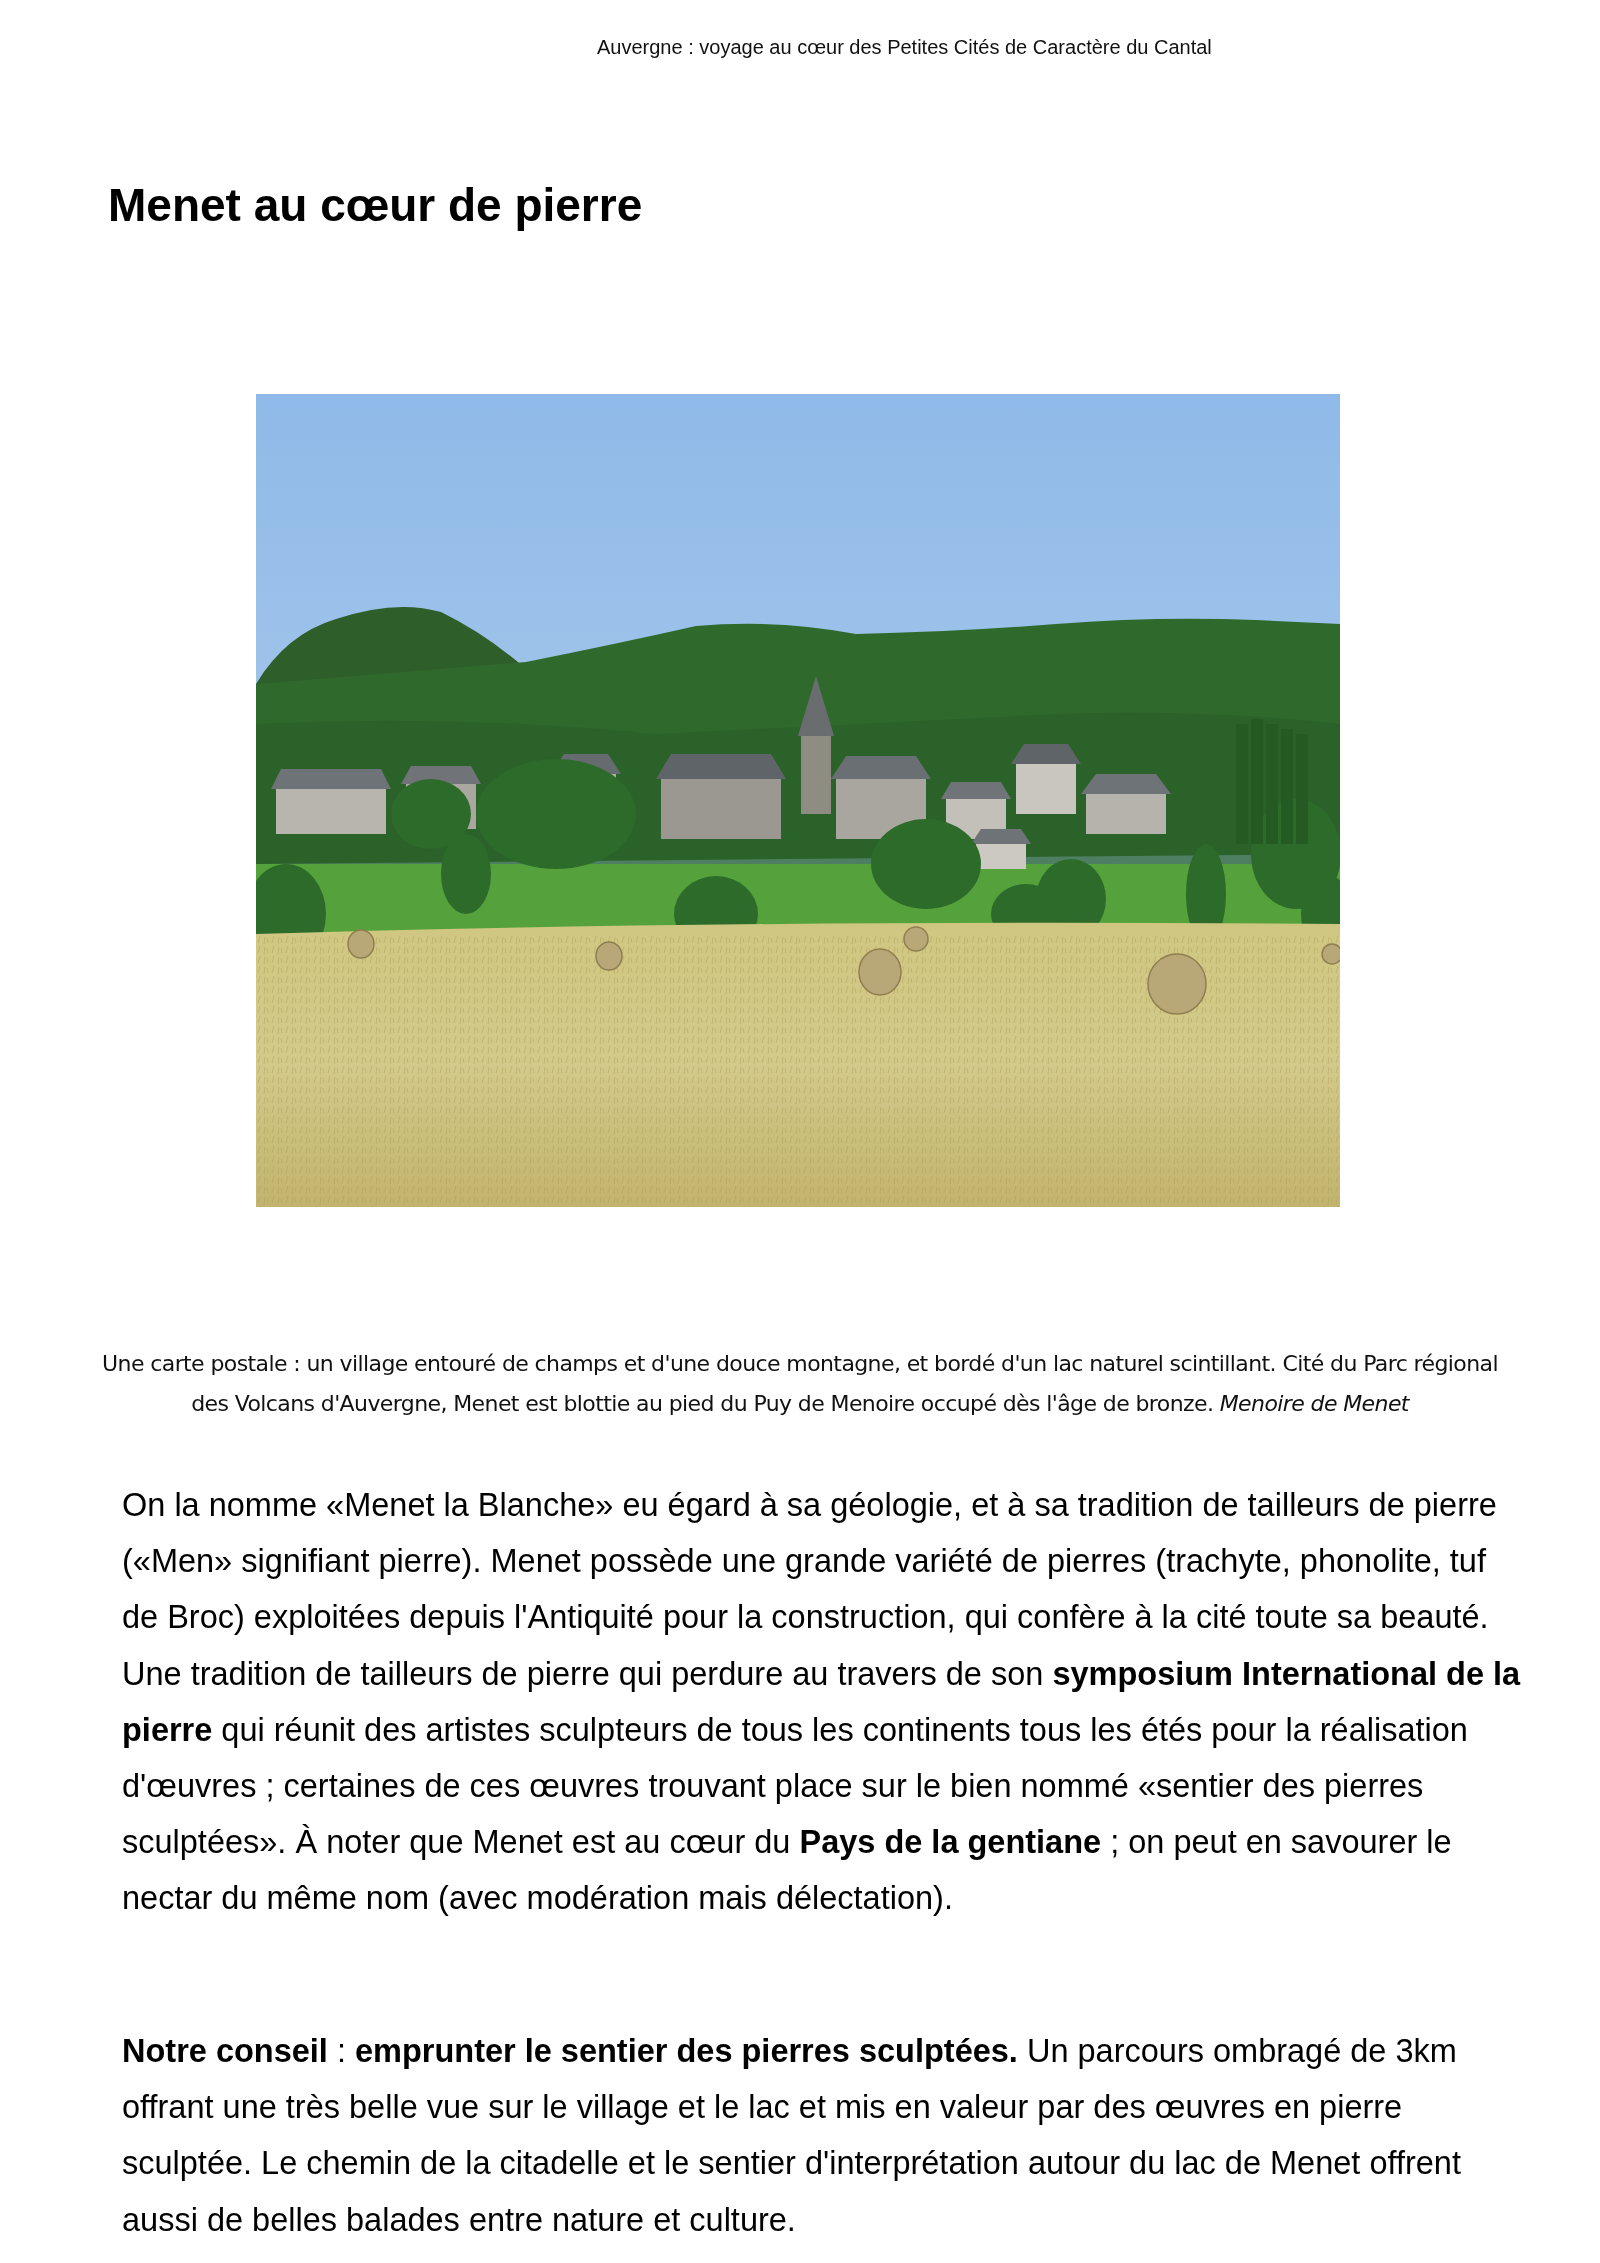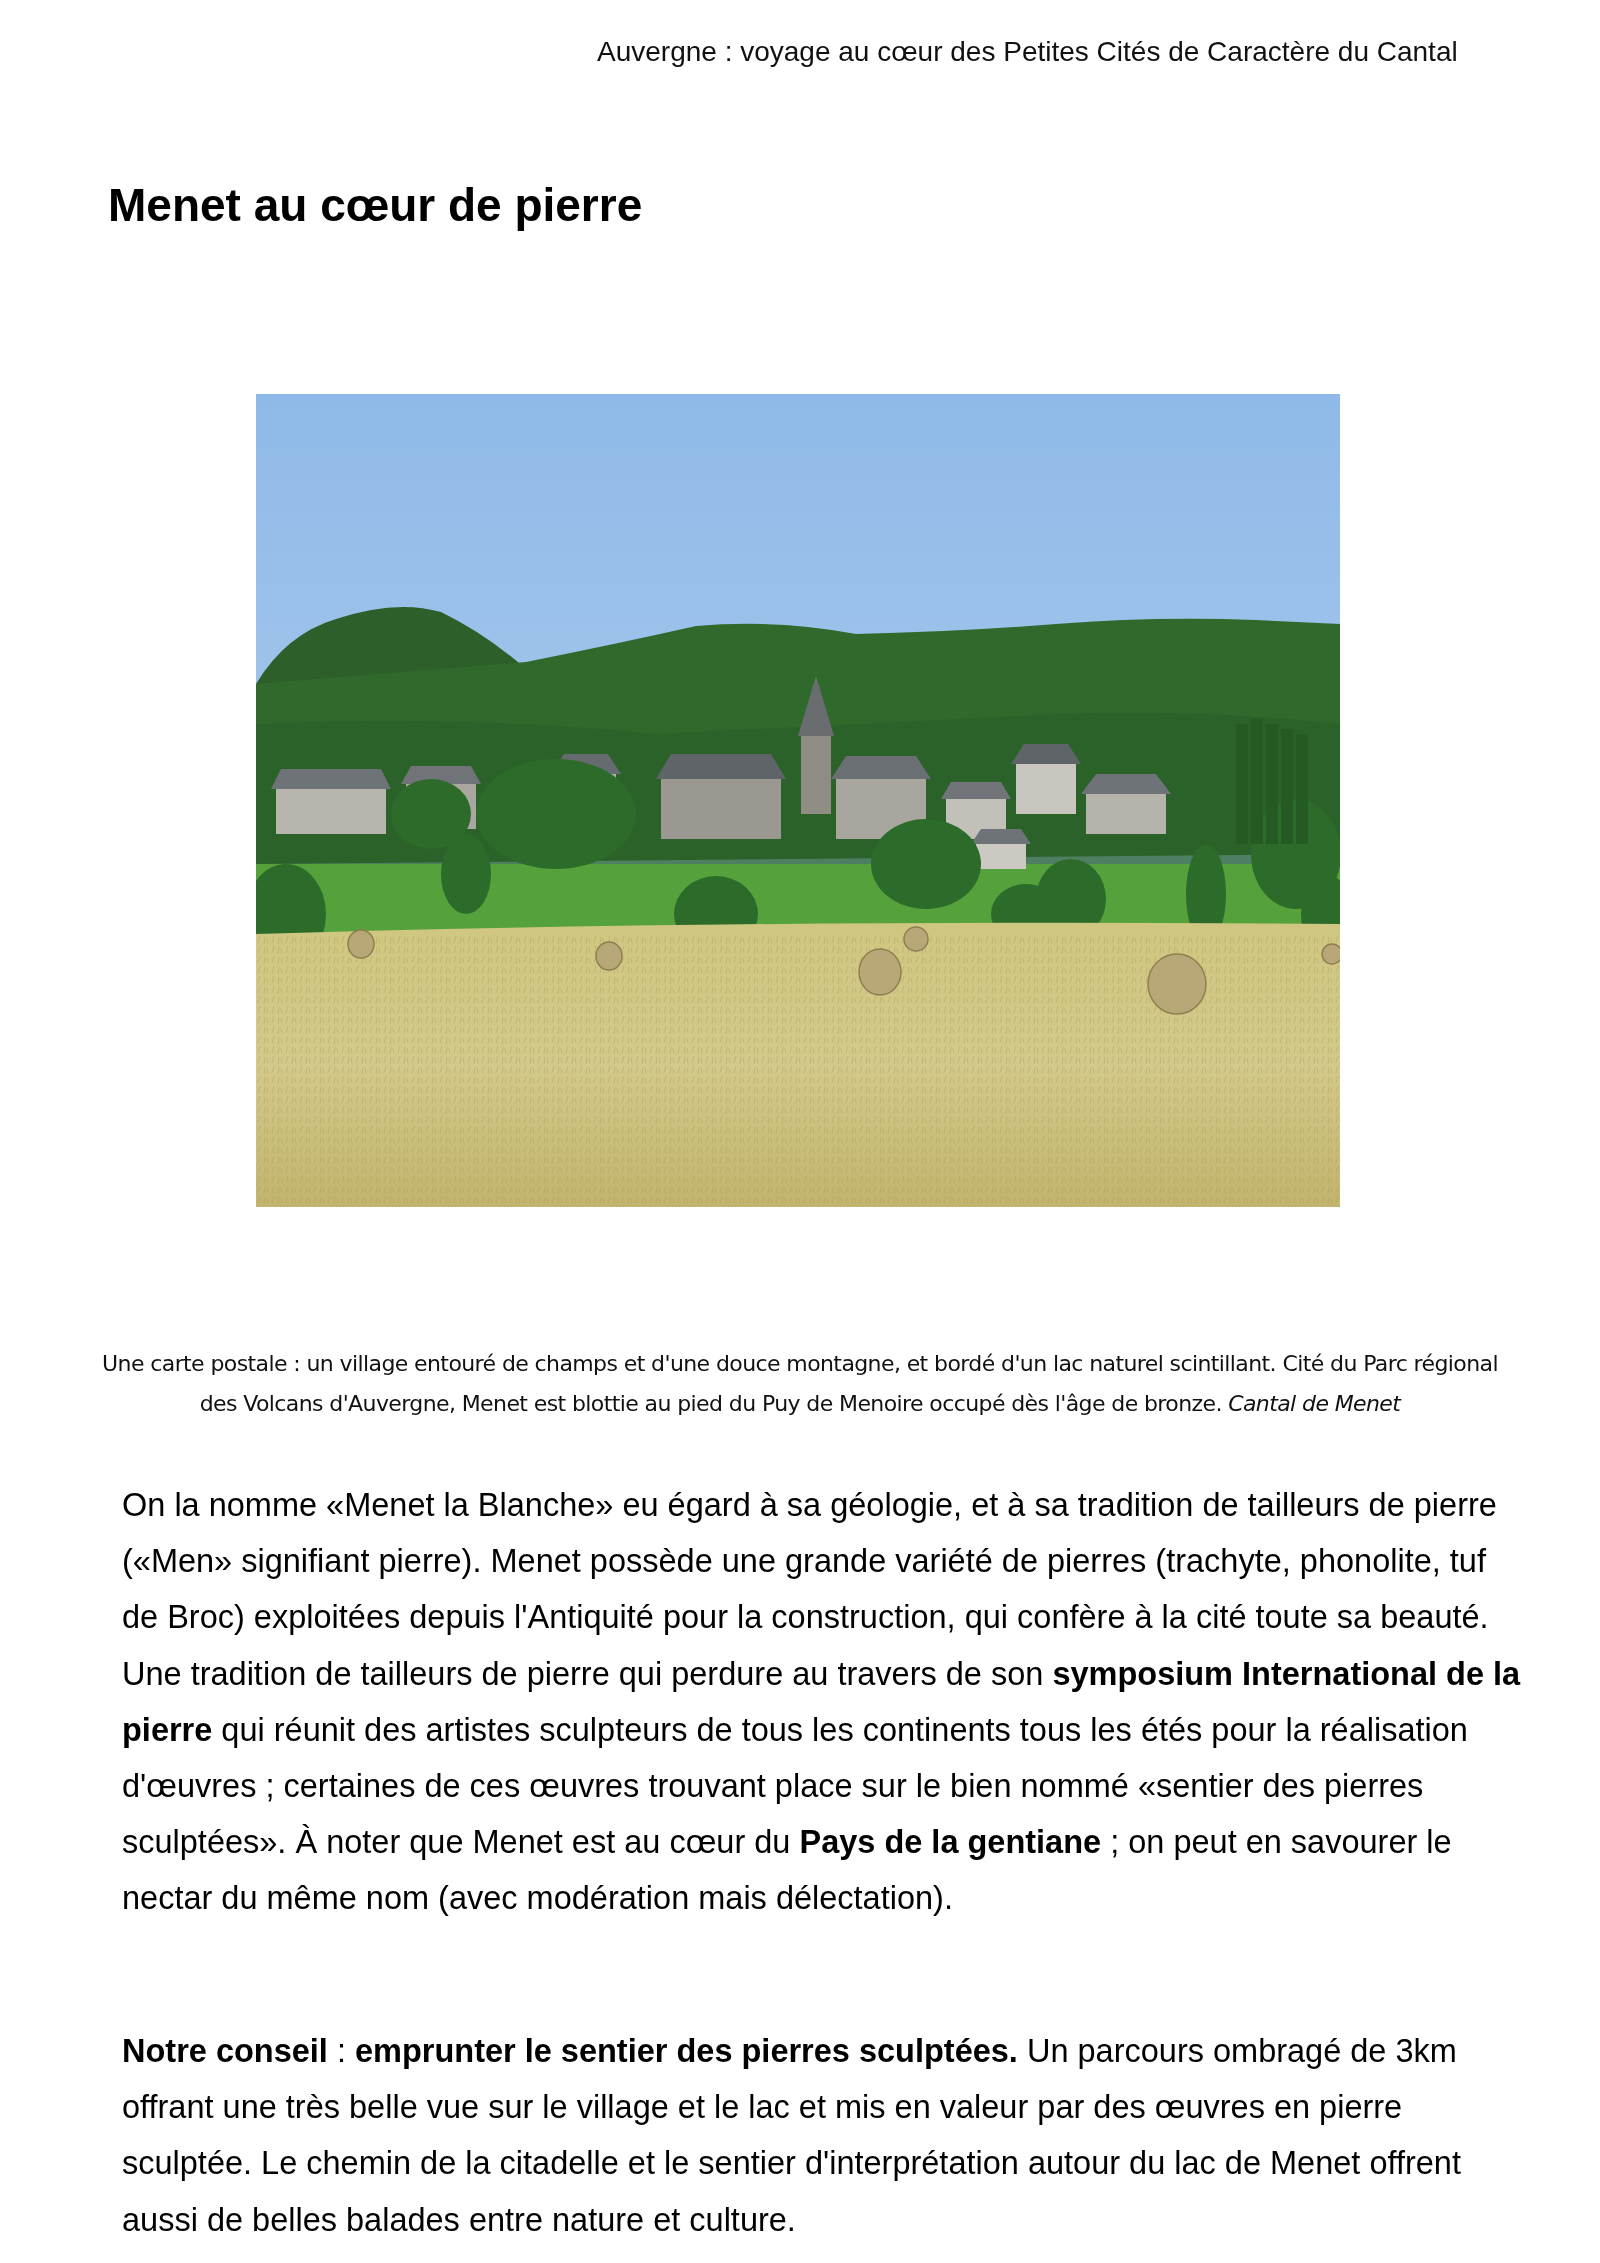--- a/index.html
+++ b/index.html
@@ -1,19 +1,19 @@
 <!DOCTYPE html>
 <html><head>
   <meta charset="utf-8">
   <style>
     html, body { margin: 0; padding: 0; background: #ffffff; }
     body { width: 1600px; height: 2263px; position: relative; overflow: hidden; color: #000; }
     .running-header {
       position: absolute; top: 36px; left: 0; width: 1600px;
-      font-family: "Liberation Sans", sans-serif; font-size: 28px;
+      font-family: "Liberation Sans", sans-serif; font-size: 20px;
       text-align: left; padding-left: 597px; box-sizing: border-box; color: #111;
     }
     .page-title {
       position: absolute; top: 178px; left: 108px; margin: 0;
       font-family: "Liberation Sans", sans-serif; font-weight: bold; font-size: 46px; color: #000; text-align: center;
     }
     .photo {
       position: absolute; left: 256px; top: 394px; width: 1084px; height: 813px; overflow: hidden;
     }
     .photo svg { display: block; width: 100%; height: 100%; }
@@ -119,18 +119,18 @@
       <ellipse cx="624" cy="578" rx="21" ry="23"></ellipse>
       <ellipse cx="660" cy="545" rx="12" ry="12"></ellipse>
       <ellipse cx="921" cy="590" rx="29" ry="30"></ellipse>
       <ellipse cx="1076" cy="560" rx="10" ry="10"></ellipse>
     </g>
   </svg>
 </div>
 
 <div class="caption">
   <span>Une carte postale : un village entouré de champs et d'une douce montagne, et bordé d'un lac naturel scintillant. Cité du Parc régional des Volcans d'Auvergne, Menet est blottie au pied du Puy de Menoire occupé dès l'âge de bronze.</span>
-  <span class="credit">Cantal de Menet</span>
+  <span class="credit">Menoire de Menet</span>
 </div>
 
 <p class="body-text" id="para1"><span>On la nomme «Menet la Blanche» eu égard à sa géologie, et à sa tradition de tailleurs de pierre («Men» signifiant pierre). Menet possède une grande variété de pierres (trachyte, phonolite, tuf de Broc) exploitées depuis l'Antiquité pour la construction, qui confère à la cité toute sa beauté. Une tradition de tailleurs de pierre qui perdure au travers de son </span><b>symposium International de la pierre</b><span> qui réunit des artistes sculpteurs de tous les continents tous les étés pour la réalisation d'œuvres ; certaines de ces œuvres trouvant place sur le bien nommé «sentier des pierres sculptées». À noter que Menet est au cœur du </span><b>Pays de la gentiane</b><span> ; on peut en savourer le nectar du même nom (avec modération mais délectation).</span></p>
 
 <p class="body-text" id="para2"><b>Notre conseil</b><span> : </span><b>emprunter le sentier des pierres sculptées.</b><span> Un parcours ombragé de 3km offrant une très belle vue sur le village et le lac et mis en valeur par des œuvres en pierre sculptée. Le chemin de la citadelle et le sentier d'interprétation autour du lac de Menet offrent aussi de belles balades entre nature et culture.</span></p>
 
 </body></html>

